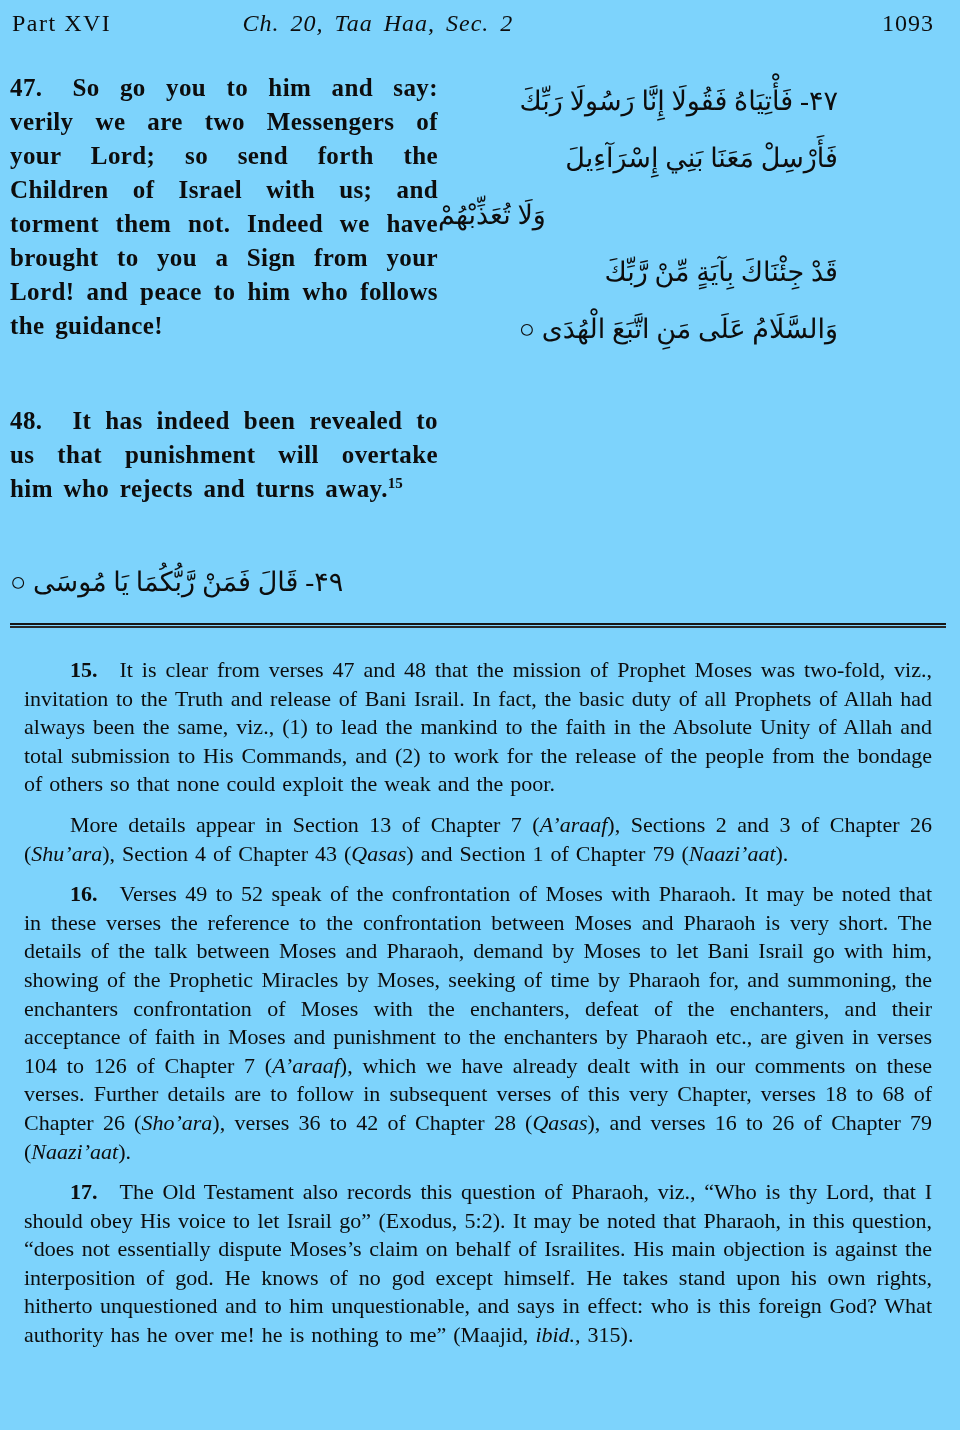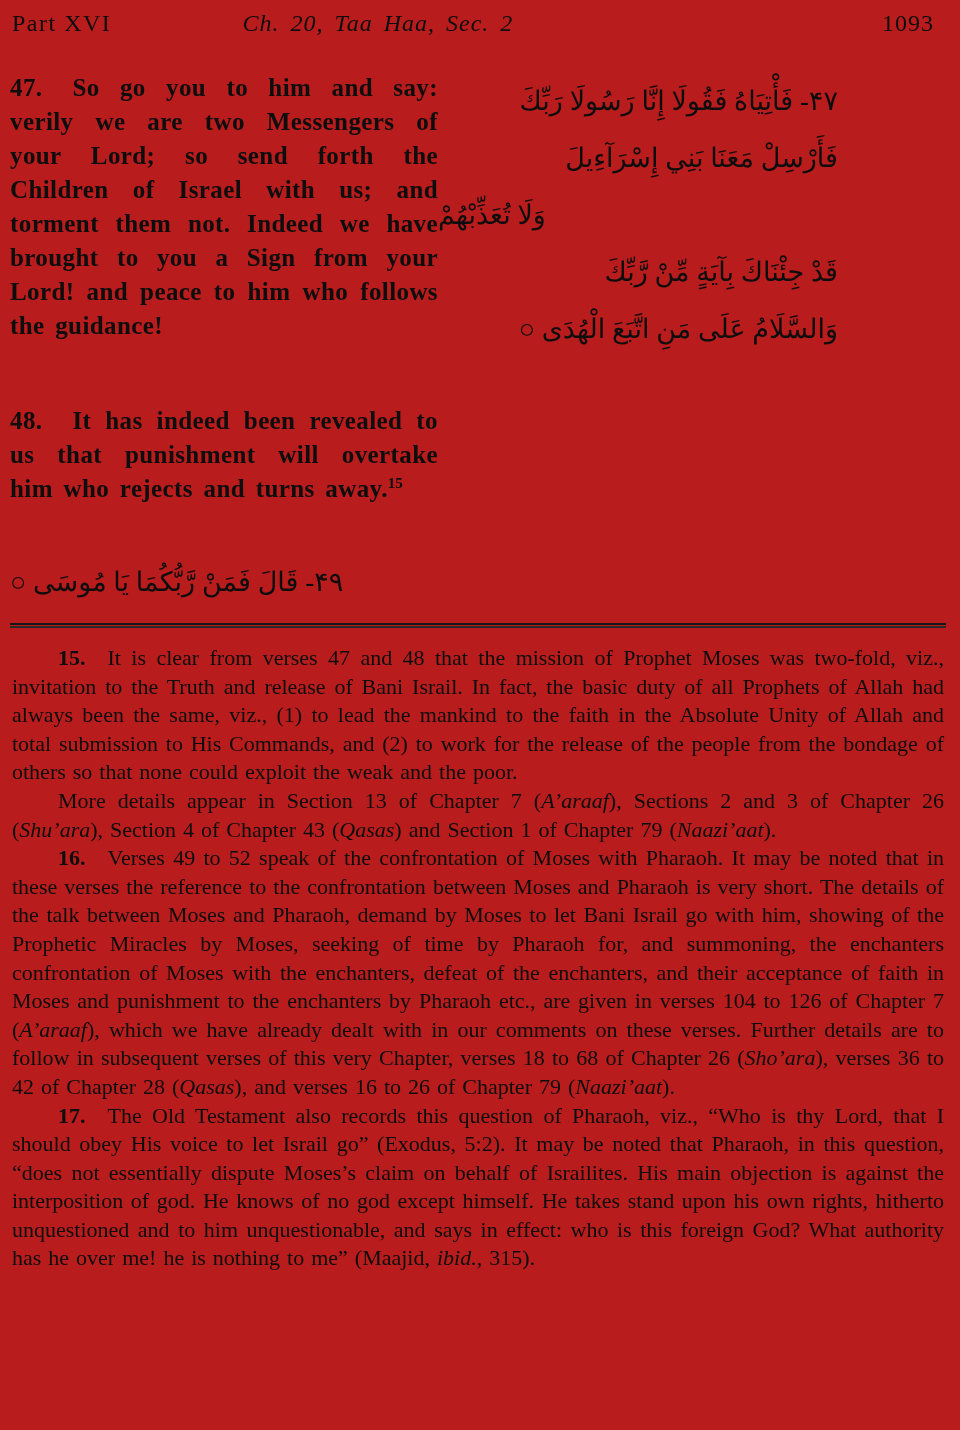--- a/index.html
+++ b/index.html
@@ -2,21 +2,21 @@
 <html lang="en"><head>
 <meta charset="utf-8">
 <style>
   html, body { margin: 0; padding: 0; background: #e9e9e9; }
   .page {
     position: relative;
     width: 960px;
     height: 1430px;
     box-sizing: border-box;
     margin: 0 auto;
-    background: #b91c1c;
+    background: #7dd3fc;
     color: #0d0d0d;
     padding: 8px 10px 0 10px;
     overflow: hidden;
     font-family: "Liberation Serif", serif;
   }
   
   .header {
     display: flex;
     align-items: baseline;
     font-size: 24px;
@@ -64,21 +64,21 @@
     margin: 12px 4px 10px 0;
   }
   
   .footnotes {
     font-size: 22px;
     line-height: 28.6px;
     text-align: justify;
     padding: 6px 6px 0 2px;
     word-spacing: 1.5px;
   }
-  .fn-p { margin: 0; text-indent: 46px; }
+  .fn-p { margin: 12px; text-indent: 46px; }
   .bd { font-weight: bold; }
   .it { font-style: italic; }
 </style>
 </head>
 <body>
 
 <div class="page">
   <div class="header">
     <span class="part">Part XVI</span>
     <span class="chapter">Ch. 20, Taa Haa, Sec. 2</span>

